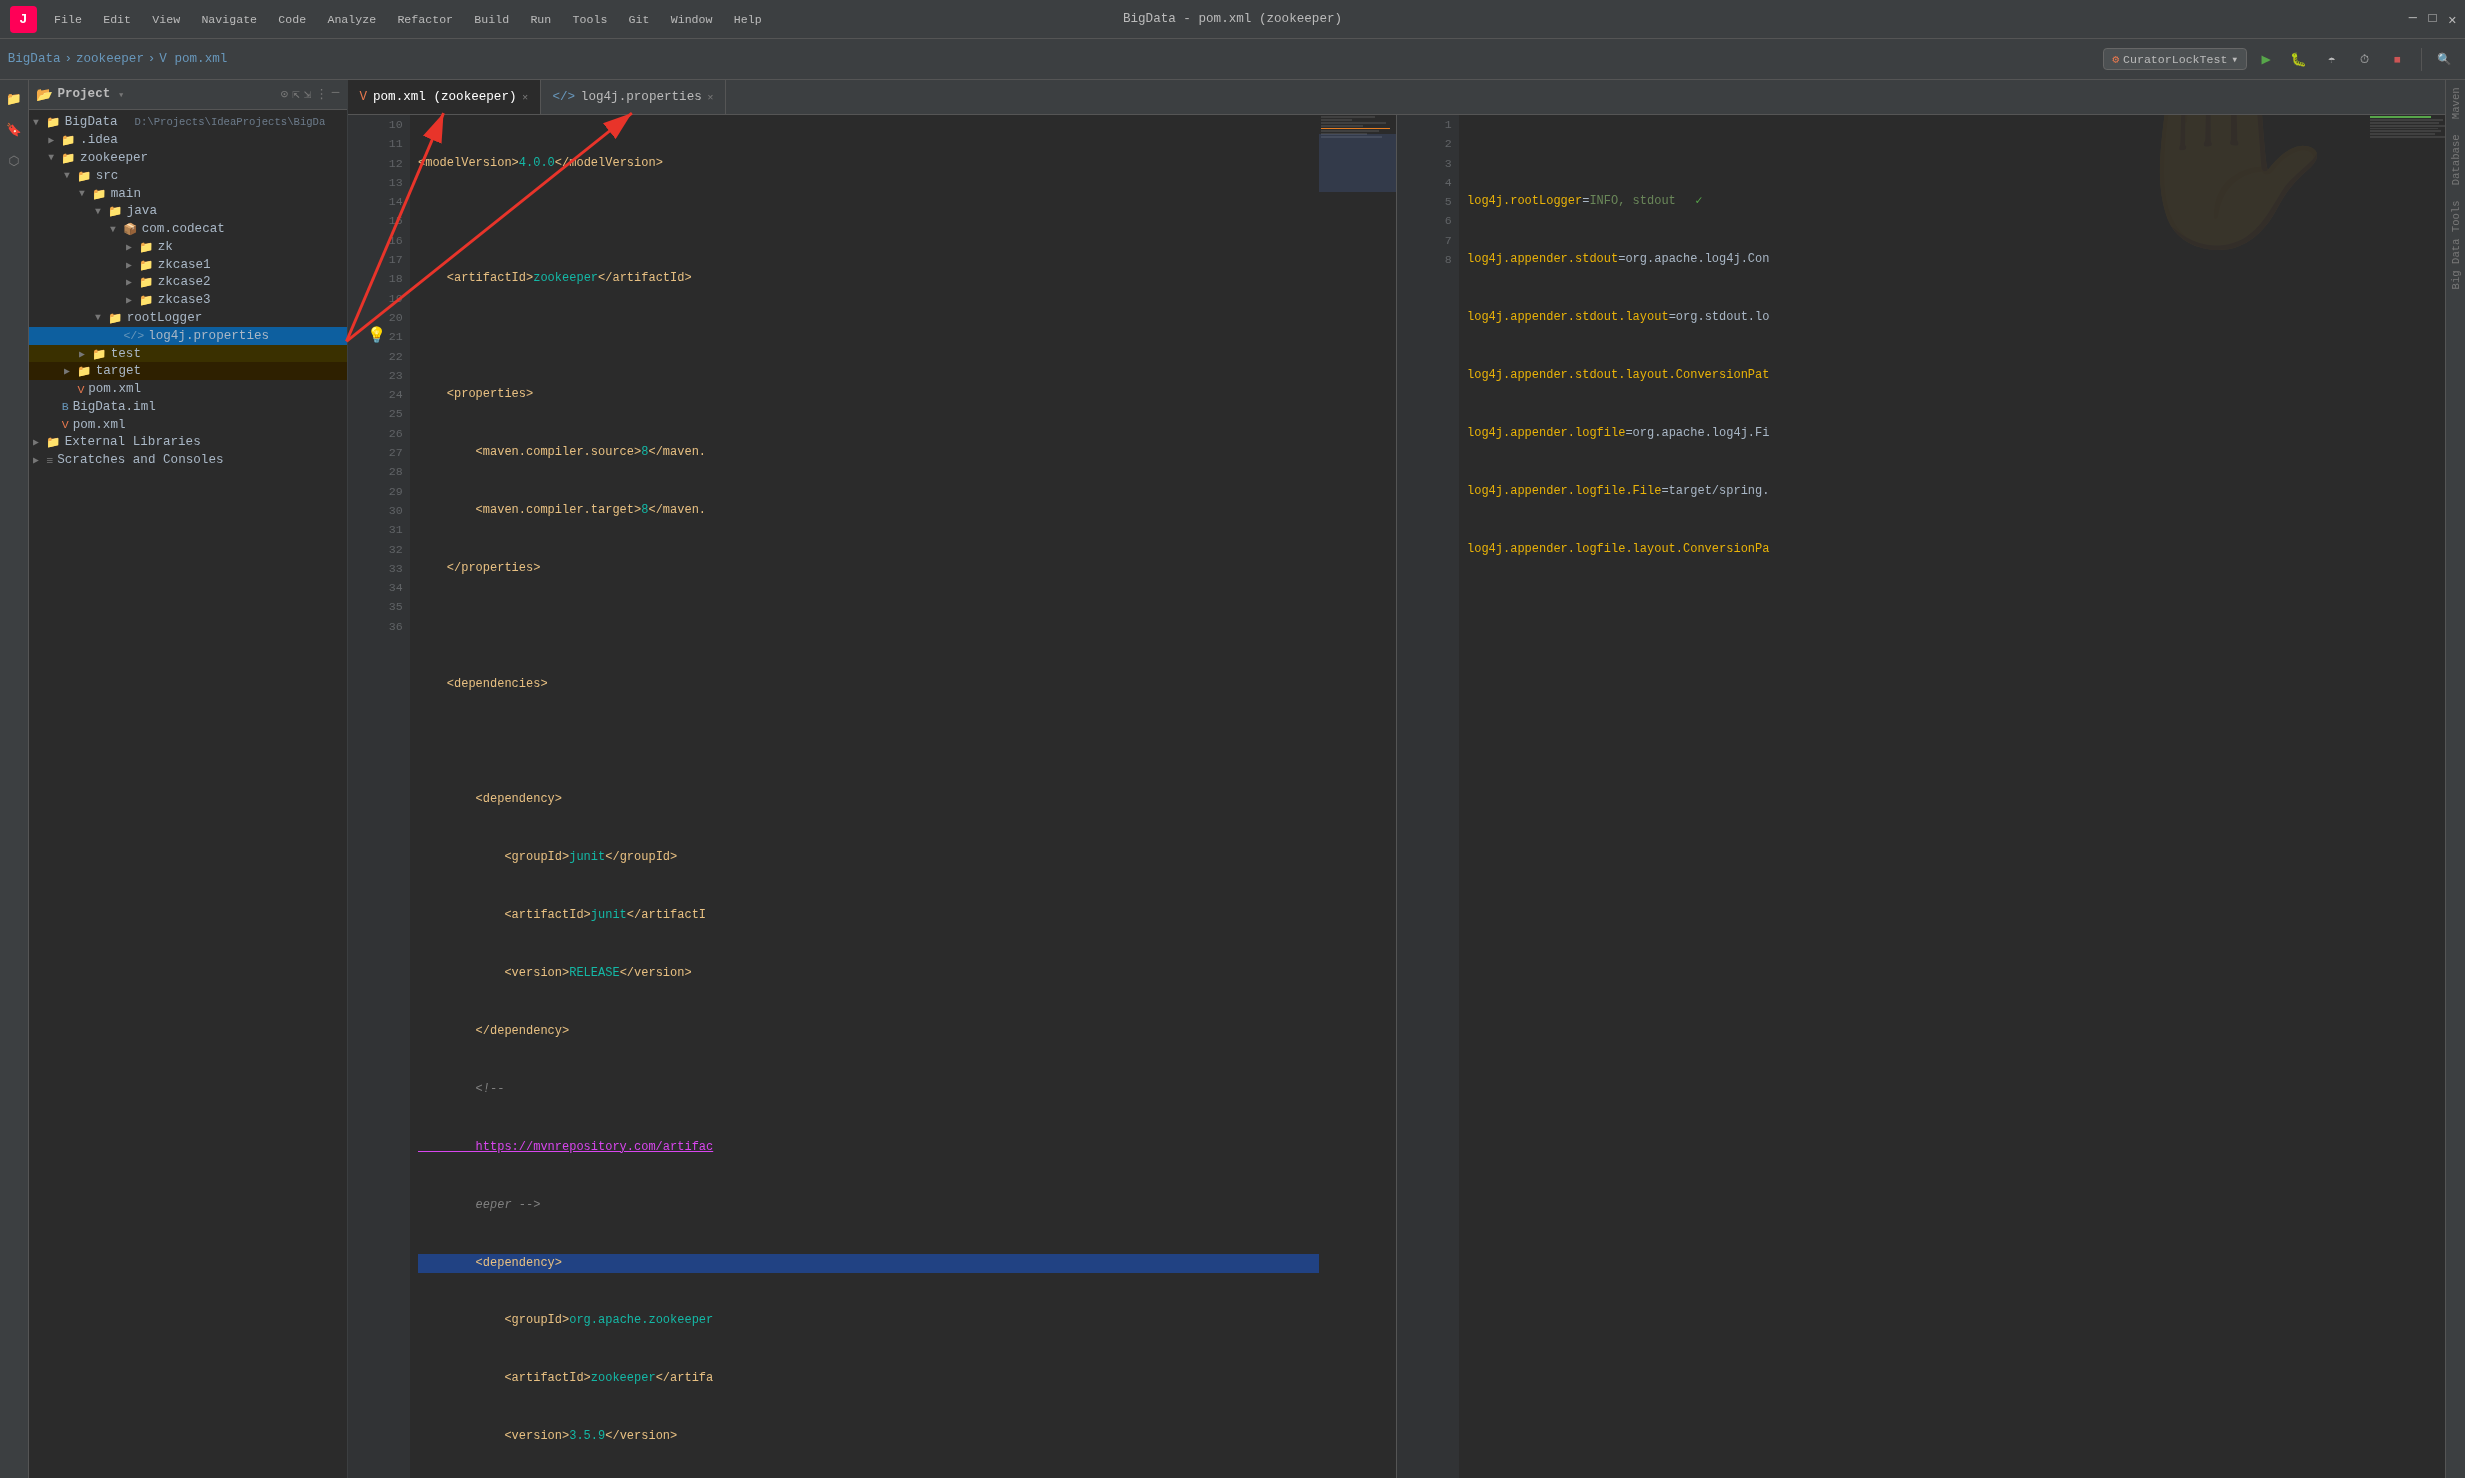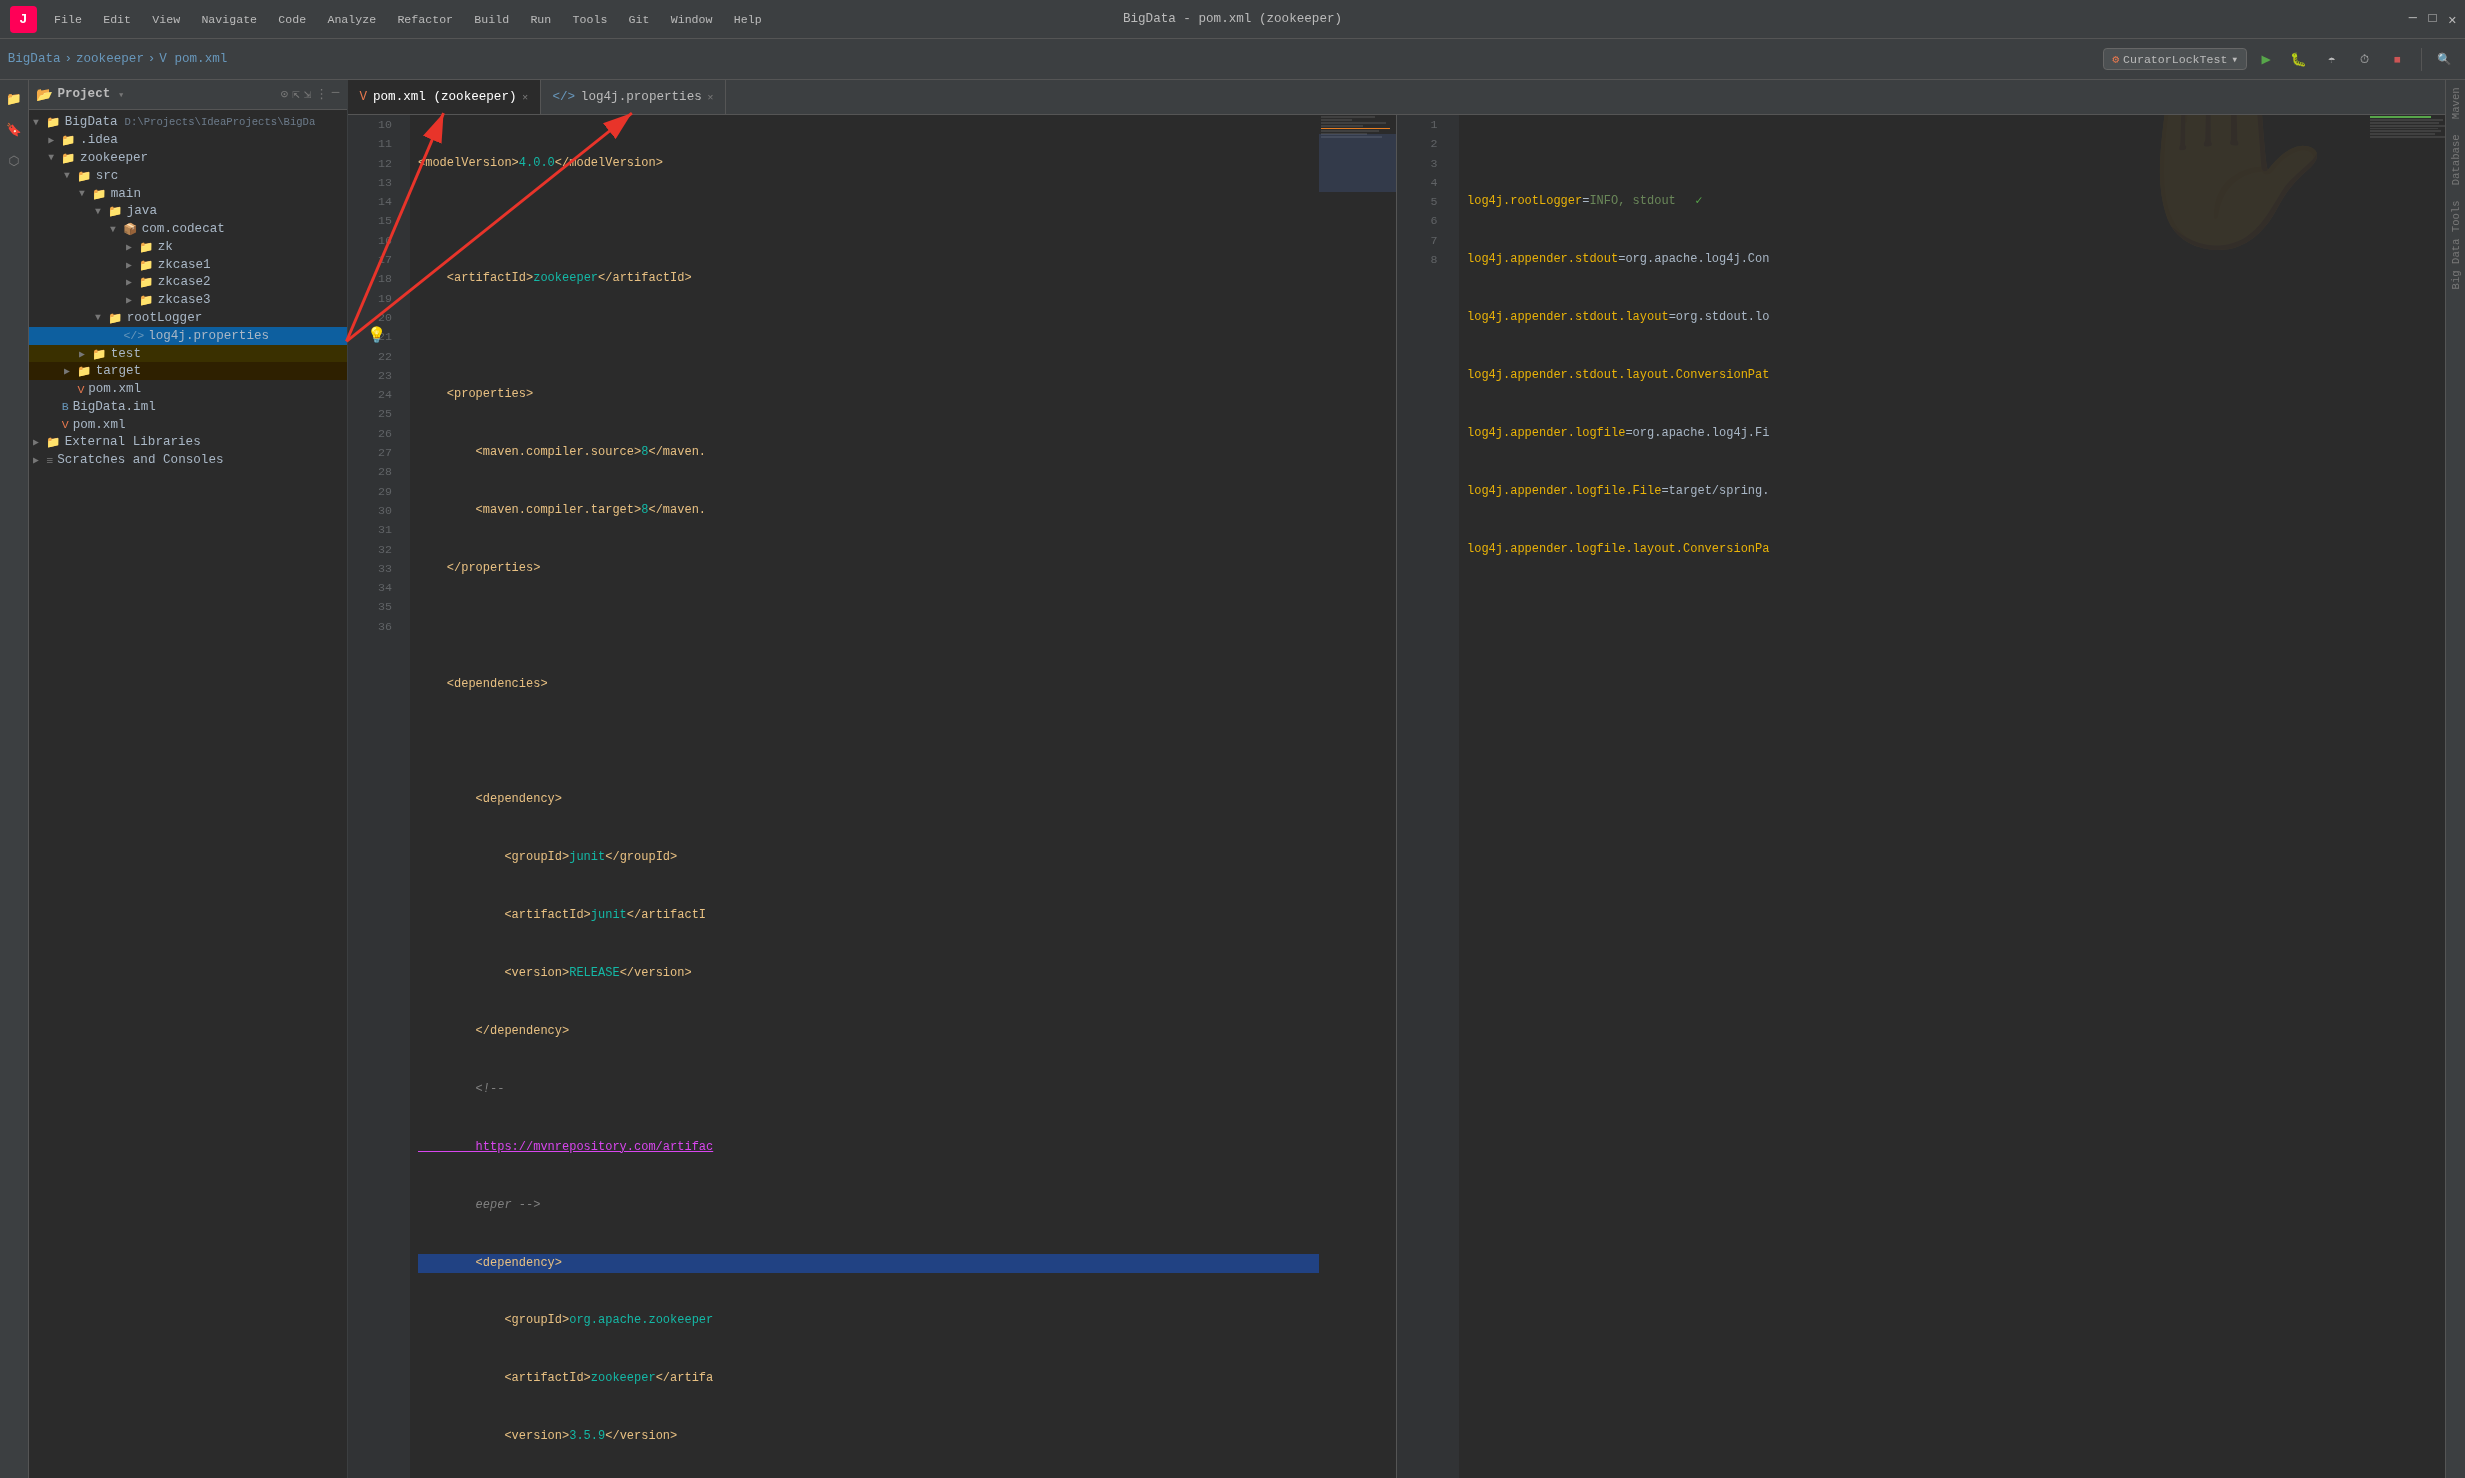--- a/index.html
+++ b/index.html
@@ -236,21 +236,21 @@
       color: #606366;
       text-align: right;
       padding-right: 7.7px;
       padding-top: 0;
       font-size: 11.6px;
       line-height: 19.3px;
       user-select: none;
       flex-shrink: 0;
       overflow: hidden;
     }
-    .line-num { height: 19.3px; text-align: center; }
+    .line-num { height: 19.3px; }
 
     .code-area {
       flex: 1;
       overflow: auto;
       padding-left: 7.7px;
       font-size: 12px;
       line-height: 19.3px;
       white-space: pre;
     }
 
@@ -386,21 +386,21 @@
         <span class="ph-icon">─</span>
       </div>
     </div>
     <div id="project-tree">
 
       <div class="tree-item">
         <span class="tree-indent" style="width:0px"></span>
         <span class="tree-arrow">▼</span>
         <span class="tree-icon folder-icon">📁</span>
         <span class="tree-label">BigData</span>
-        <span class="tree-label dim-path" style="margin-left:7px">D:\Projects\IdeaProjects\BigDa</span>
+        <span class="tree-label dim-path" style="margin-left:17px">D:\Projects\IdeaProjects\BigDa</span>
       </div>
 
       <div class="tree-item">
         <span class="tree-indent" style="width:15.4px"></span>
         <span class="tree-arrow">▶</span>
         <span class="tree-icon folder-icon">📁</span>
         <span class="tree-label">.idea</span>
       </div>
 
       <div class="tree-item">

